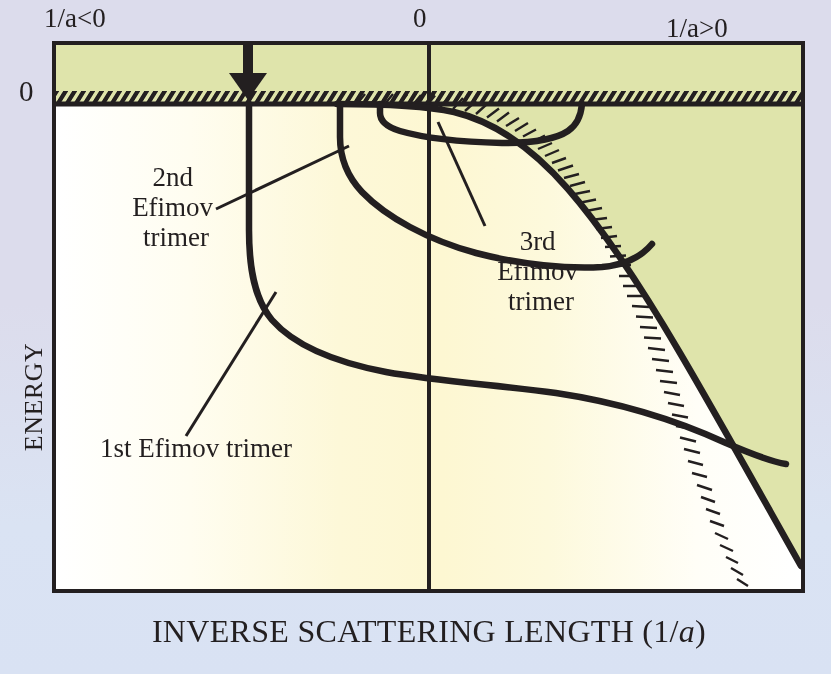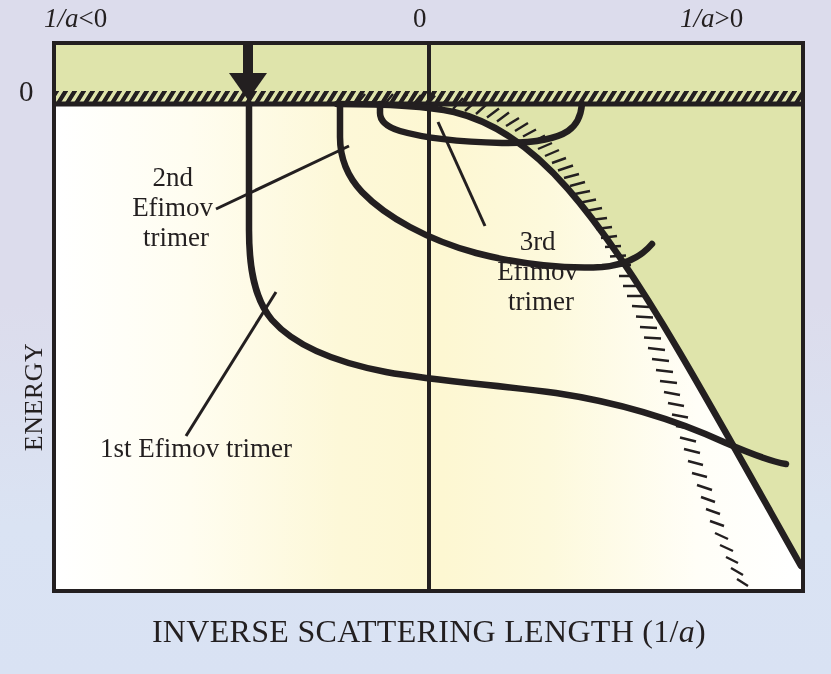--- a/index.html
+++ b/index.html
@@ -22,25 +22,25 @@
 
   
   .top-label {
     position: absolute;
     top: 2px;
     font-size: 27px;
     color: #231f20;
     white-space: nowrap;
     line-height: 32px;
   }
-  .top-label .it { font-style: italic; }
+  .top-label .it { }
 
   #top-label-neg { left: 44px; }
   #top-label-zero { left: 413px; }
-  #top-label-pos { left: 680px; }
+  #top-label-pos { left: 666px; margin-top: 10px; }
 
   #y-zero-label {
     position: absolute;
     left: 19px;
     top: 74px;
     font-size: 29px;
     color: #231f20;
     line-height: 34px;
   }
 

